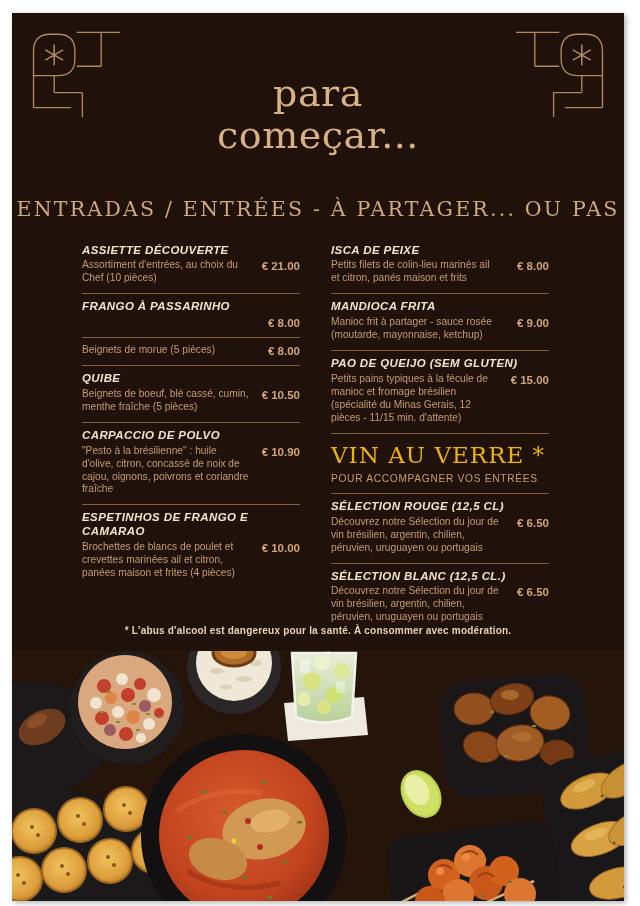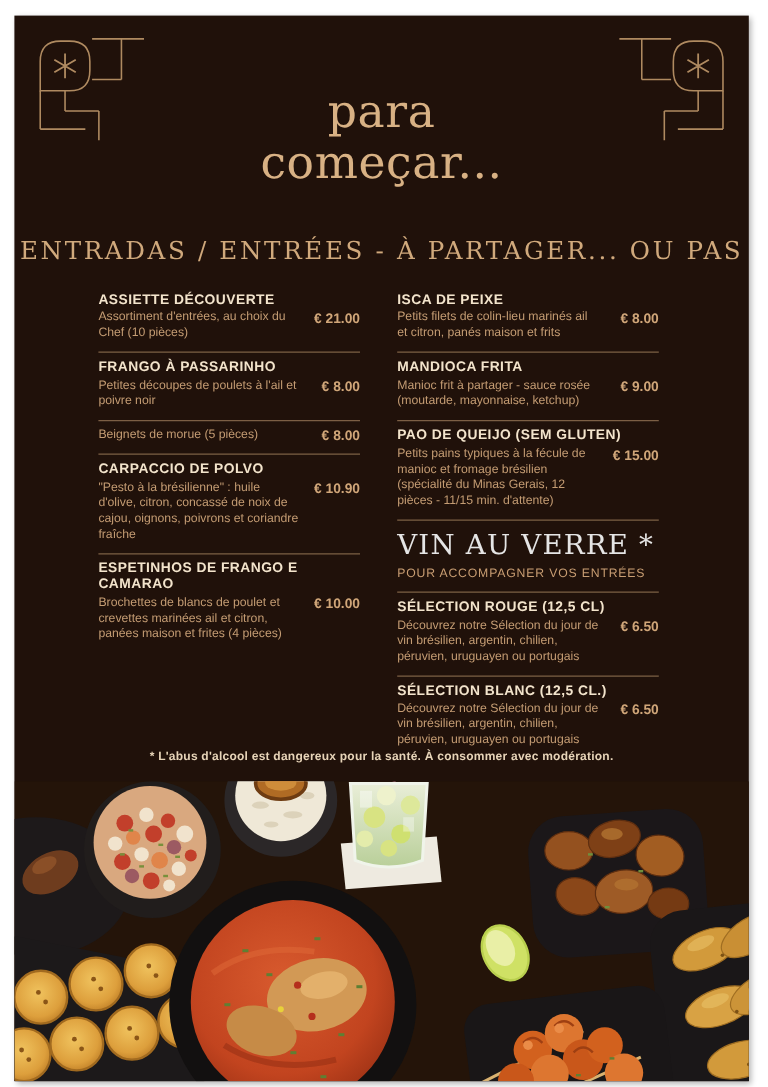--- a/index.html
+++ b/index.html
@@ -28,35 +28,35 @@
   }
   
   .columns{
     display:flex;margin:17px 75px 0 70px;gap:31px;
   }
   .col{flex:1;min-width:0;}
   .menu-item{padding:6px 0 8px;border-bottom:1px solid rgba(200,160,118,.55);}
   .col > :last-child{border-bottom:none;}
   .item-name{
     font-size:11.5px;font-weight:bold;color:#f3e4cc;
-    letter-spacing:.4px;line-height:1.2;margin-bottom:2px;
+    letter-spacing:.4px;line-height:1.2;margin-bottom:2px;font-style:italic;
   }
   .item-body{display:flex;gap:6px;}
   .item-desc{
     width:168px;flex:0 0 auto;font-size:10.2px;line-height:1.27;color:#c49c73;
   }
   .item-price{
     margin-left:auto;flex:0 0 auto;padding-top:1px;
     font-size:11.5px;font-weight:bold;color:#d0a679;white-space:nowrap;
   }
   
   .wine-header{padding:9px 0 9px;border-bottom:1px solid rgba(200,160,118,.55);}
   .wine-title{
     font-family:"DejaVu Serif","Liberation Serif",serif;
-    font-size:23px;color:#e5e5e5;letter-spacing:1px;line-height:1.1;
+    font-size:23px;color:#eab308;letter-spacing:1px;line-height:1.1;
   }
   .wine-subtitle{
     margin-top:5px;font-size:10.2px;letter-spacing:.7px;color:#c89d72;
   }
   
   .footer-note{
     position:absolute;left:0;top:612px;width:100%;text-align:center;
     font-size:10px;font-weight:bold;letter-spacing:.2px;color:#e7d4b8;
   }
   
@@ -95,28 +95,34 @@
       <div class="menu-item">
         <div class="item-name">ASSIETTE DÉCOUVERTE</div>
         <div class="item-body">
             <div class="item-desc">Assortiment d'entrées, au choix du Chef (10 pièces)</div>
         <div class="item-price">€ 21.00</div>
           </div>
       </div>
       <div class="menu-item">
         <div class="item-name">FRANGO À PASSARINHO</div>
         <div class="item-body">
-            <div class="item-desc">Petites découpes de poulets à l'ail et poivre noir</div>
         <div class="item-price">€ 8.00</div>
           </div>
       </div>
       <div class="menu-item">
         <div class="item-body">
             <div class="item-desc">Beignets de morue (5 pièces)</div>
         <div class="item-price">€ 8.00</div>
+          </div>
+      </div>
+      <div class="menu-item">
+        <div class="item-name">QUIBE</div>
+        <div class="item-body">
+            <div class="item-desc">Beignets de boeuf, blé cassé, cumin, menthe fraîche (5 pièces)</div>
+        <div class="item-price">€ 10.50</div>
           </div>
       </div>
       <div class="menu-item">
         <div class="item-name">CARPACCIO DE POLVO</div>
         <div class="item-body">
             <div class="item-desc">"Pesto à la brésilienne" : huile d'olive, citron, concassé de noix de cajou, oignons, poivrons et coriandre fraîche</div>
         <div class="item-price">€ 10.90</div>
           </div>
       </div>
       <div class="menu-item">

